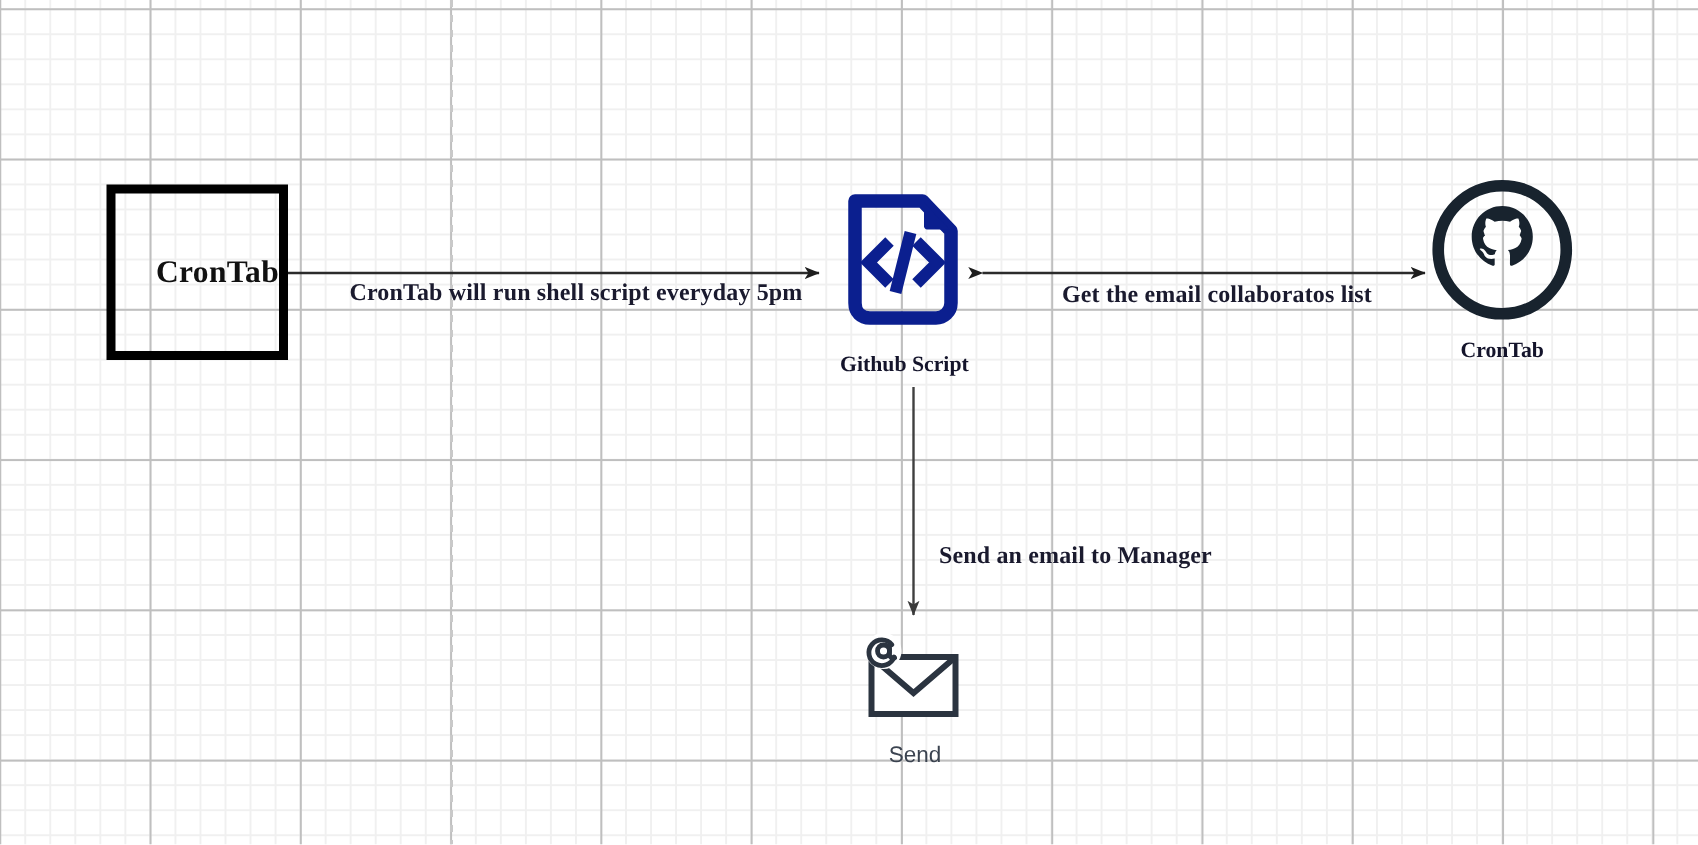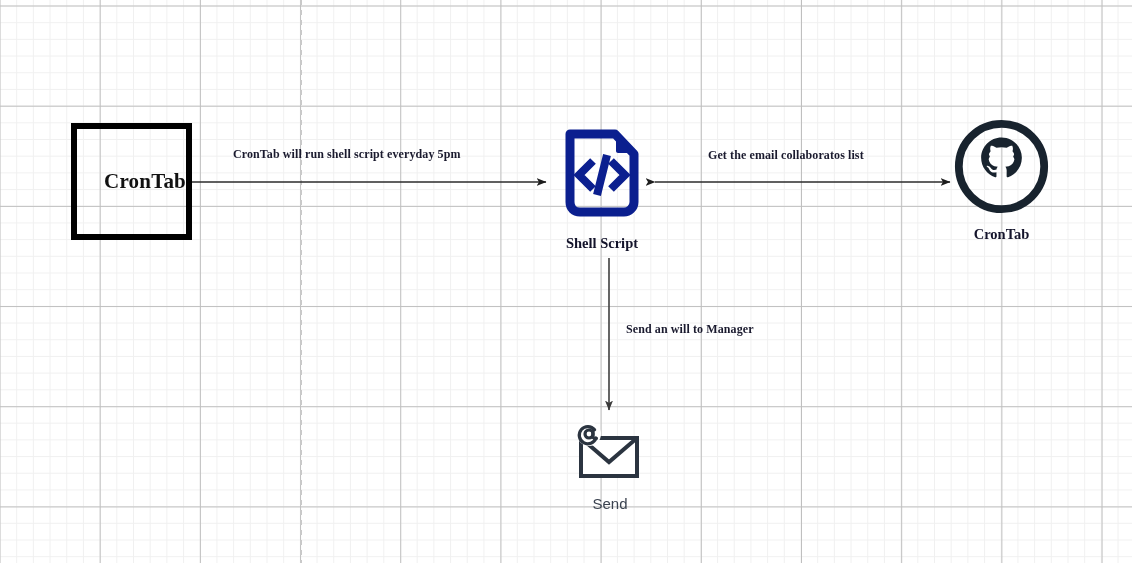--- a/index.html
+++ b/index.html
@@ -59,24 +59,25 @@
     color: #111111;
     letter-spacing: 0.2px;
   }
 
   .edge-svg { position: absolute; overflow: visible; }
 
   .edge-label {
     position: absolute;
     font-family: "Liberation Serif", serif;
     font-weight: bold;
-    font-size: 12px;
+    font-size: 16px;
     color: #1a1a2e;
     white-space: nowrap;
     letter-spacing: 0.1px;
+    margin-top: 40px;
   }
 
   
   .node-label-serif {
     position: absolute;
     font-family: "Liberation Serif", serif;
     font-weight: bold;
     font-size: 14.5px;
     color: #14142b;
     white-space: nowrap;
@@ -117,21 +118,21 @@
   </svg>
   <div class="edge-label" style="left:233px; top:147px;">CronTab will run shell script everyday 5pm</div>
 
   <svg id="shell-script-icon" width="84" height="98" viewBox="0 0 84 98">
     <path d="M10,10 L55,10 L74,30 L74,78 C74,84 69,88 64,88 L20,88 C14,88 10,84 10,78 Z" fill="none" stroke="#0b1f8f" stroke-width="9" stroke-linejoin="round"></path>
     <path d="M56,11 L73,29 L58,29 C57,29 56,28 56,27 Z" fill="#0b1f8f"></path>
     <path d="M33,37 L19,51 L33,65" fill="none" stroke="#0b1f8f" stroke-width="8" stroke-linecap="butt" stroke-linejoin="miter"></path>
     <path d="M51,37 L65,51 L51,65" fill="none" stroke="#0b1f8f" stroke-width="8" stroke-linecap="butt" stroke-linejoin="miter"></path>
     <path d="M47,31 L37,71" fill="none" stroke="#0b1f8f" stroke-width="8" stroke-linecap="butt"></path>
   </svg>
-  <div class="node-label-serif" style="left:560px; top:235px; width:84px;">Shell Script</div>
+  <div class="node-label-serif" style="left:560px; top:235px; width:84px;">Github Script</div>
 
   <svg class="edge-svg" style="left:644px; top:168px; width:320px; height:24px;">
     <defs>
       <marker id="arrow-r2" markerWidth="11" markerHeight="11" refX="9.5" refY="4" orient="auto" markerUnits="userSpaceOnUse">
         <path d="M0,0 L10,4 L0,8 L2.5,4 Z" fill="#1d1d1d"></path>
       </marker>
       <marker id="arrow-l2" markerWidth="11" markerHeight="11" refX="9.5" refY="4" orient="auto" markerUnits="userSpaceOnUse">
         <path d="M0,0 L10,4 L0,8 L2.5,4 Z" fill="#1d1d1d"></path>
       </marker>
     </defs>
@@ -175,21 +176,21 @@
   <div class="node-label-serif" style="left:953px; top:226px; width:97px;">CronTab</div>
 
   <svg class="edge-svg" style="left:597px; top:258px; width:24px; height:160px;">
     <defs>
       <marker id="arrow-d3" markerWidth="11" markerHeight="11" refX="9.5" refY="4" orient="auto" markerUnits="userSpaceOnUse">
         <path d="M0,0 L10,4 L0,8 L2.5,4 Z" fill="#3a3a3a"></path>
       </marker>
     </defs>
     <line x1="12" y1="0" x2="12" y2="152" stroke="#3f3f3f" stroke-width="1.6" marker-end="url(#arrow-d3)"></line>
   </svg>
-  <div class="edge-label" style="left:626px; top:322px;">Send an will to Manager</div>
+  <div class="edge-label" style="left:626px; top:322px;">Send an email to Manager</div>
 
   <svg id="email-icon" width="70" height="62" viewBox="0 0 70 62">
     <rect x="6" y="18" width="56" height="38" fill="#ffffff" stroke="#2b3440" stroke-width="4"></rect>
     <path d="M6,18 L34,42 L62,18" fill="none" stroke="#2b3440" stroke-width="4" stroke-linejoin="miter"></path>
     <circle cx="14" cy="14" r="12" fill="#ffffff"></circle>
     <g fill="none" stroke="#2b3440" stroke-width="3.2">
       <path d="M19.6,9.8 a8.6,8.6 0 1 0 1.4,8.2" stroke-linecap="round"></path>
       <circle cx="14" cy="14" r="4"></circle>
       <path d="M18,10.5 L18,16.6 a2.6,2.6 0 0 0 3.4,2" stroke-linecap="round"></path>
     </g>

